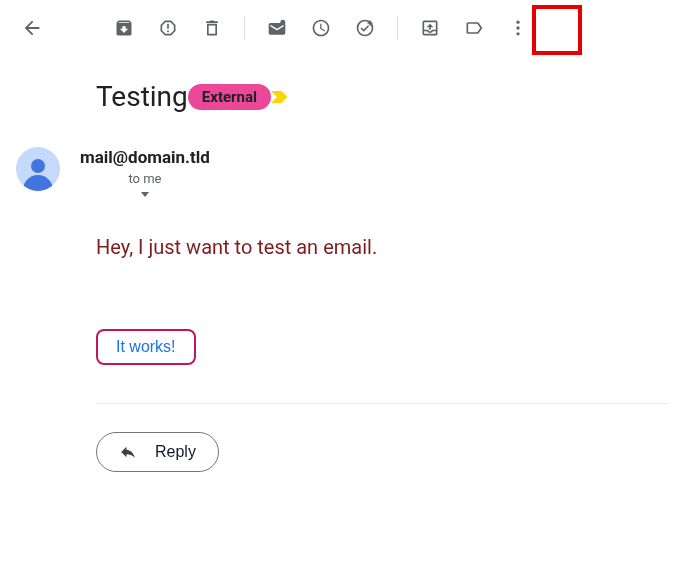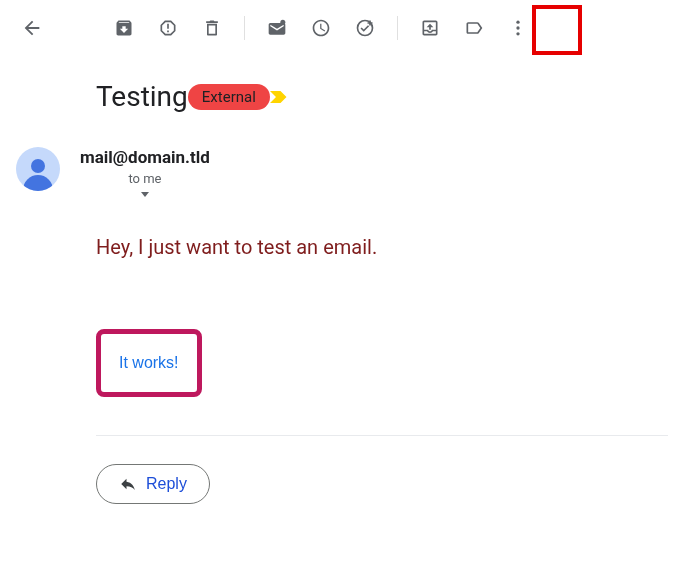--- a/index.html
+++ b/index.html
@@ -51,24 +51,24 @@
     display: flex;
     align-items: center;
     margin-top: 14px;
   }
   .subject {
     font-size: 28px;
     font-weight: 400;
     color: #202124;
   }
   .badge {
-    background: #ef4444;
+    background: #ec4899;
     color: #202124;
     font-size: 15px;
-    font-weight: 400;
+    font-weight: 700;
     padding: 4px 14px;
     border-radius: 14px;
   }
   .chevron-tag {
     width: 18px; height: 14px; display:flex; align-items:center;
   }
   .chevron-tag svg { fill: #ffd400; }
   .meta-row {
     display: flex;
     align-items: flex-start;
@@ -109,42 +109,42 @@
     font-size: 20px;
     color:#7f1d1d;
     margin-top: 38px;
   }
   .smart-replies {
     display:flex;
     gap:18px;
     margin-top:70px;
   }
   .smart-reply {
-    border:5px solid #be185d;
+    border:2px solid #be185d;
     border-radius:8px;
-    padding:20px 18px;
+    padding:7px 18px;
     font-size:16px;
     color:#1a73e8;
     font-weight:500;
     cursor:pointer;
     background:#fff;
   }
   .divider {
     height:1px; background:#e8eaed; margin-top:38px;
   }
   .action-row {
     display:flex; gap:18px; margin-top:28px;
   }
   .action-btn {
-    display:flex; align-items:flex-start; gap:9px;
+    display:flex; align-items:flex-start; gap:18px;
     border:1px solid #747775;
     border-radius:22px;
     padding:10px 22px;
     font-size:16px;
-    color:#1d4ed8;
+    color:#0f172a;
     cursor:pointer;
     background:#fff;
   }
   .action-btn svg { width:18px; height:18px; fill:#3c4043; }
 </style>
 </head>
 <body>
 
 <div class="toolbar">
   <div class="tb-btn back">

